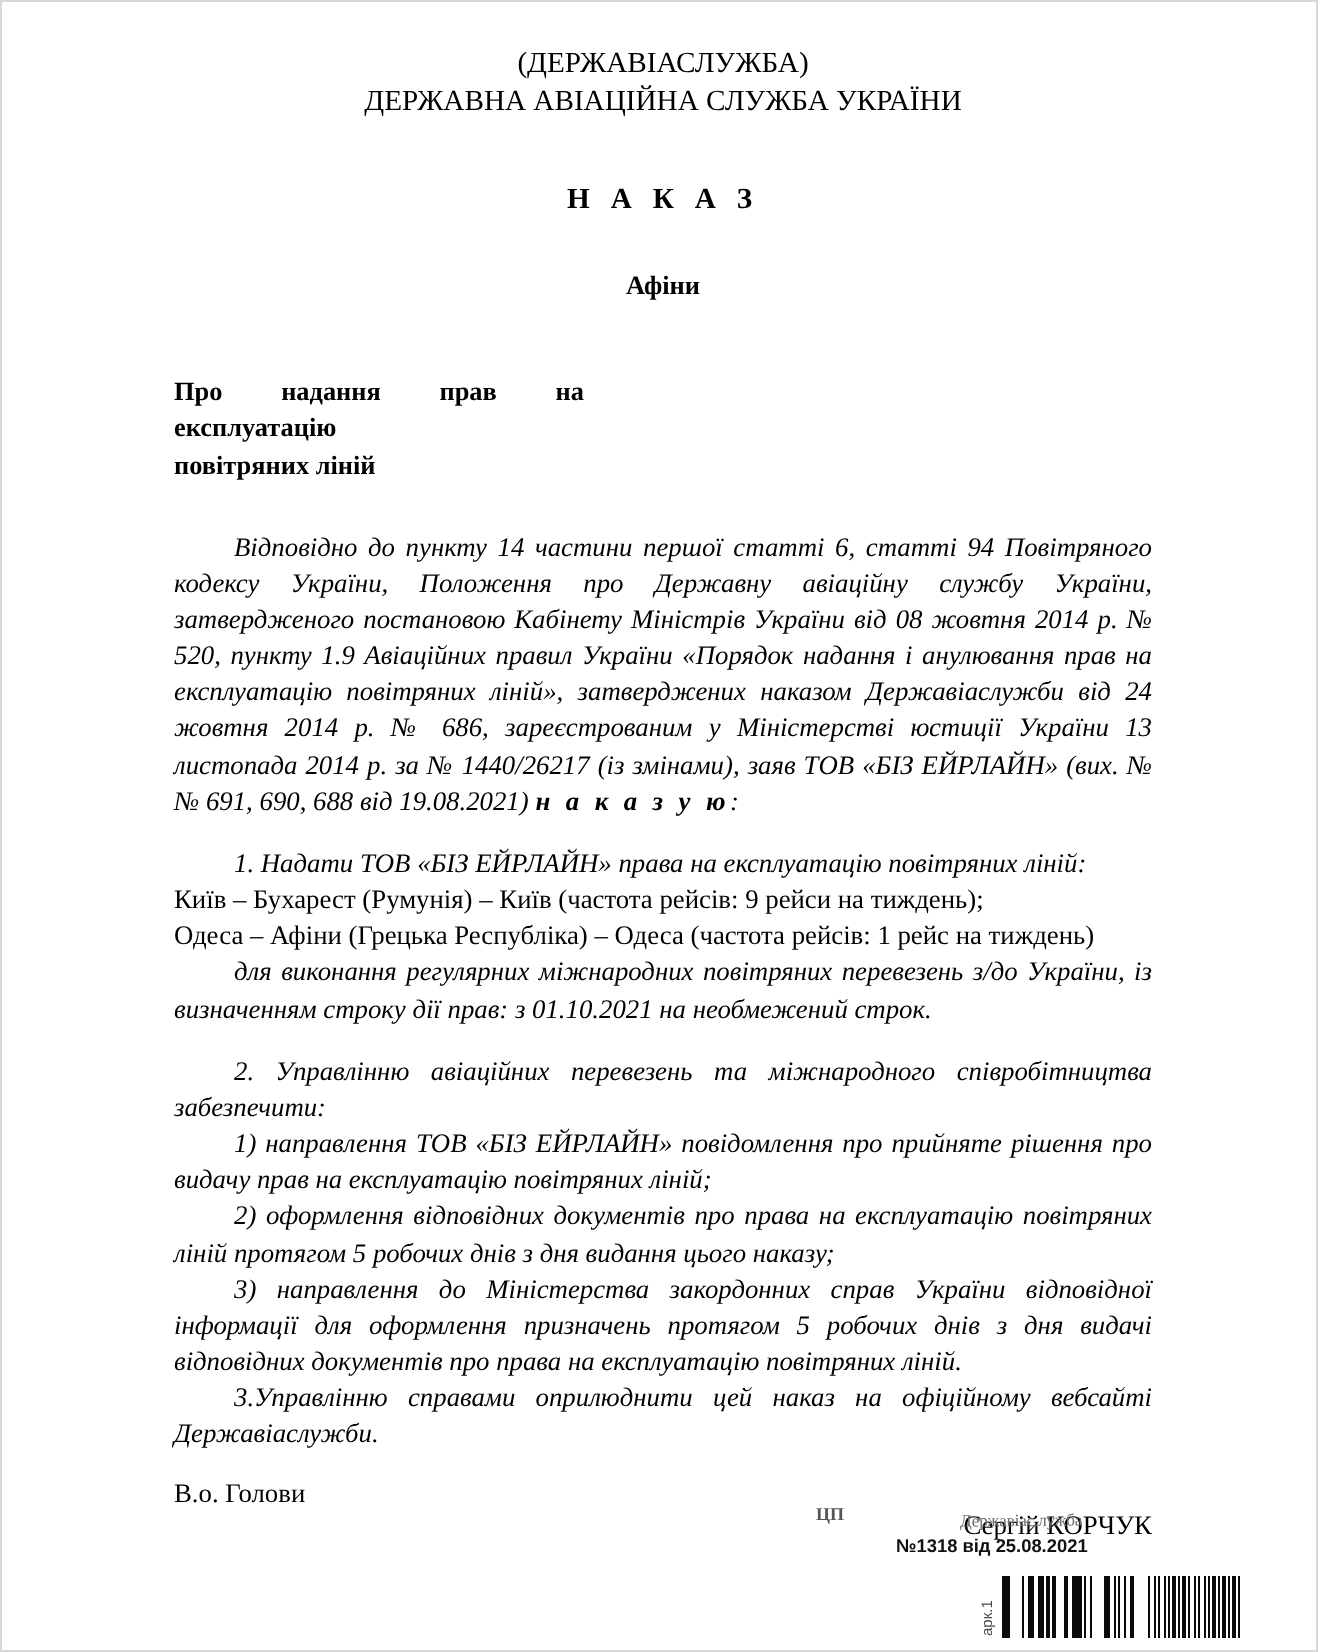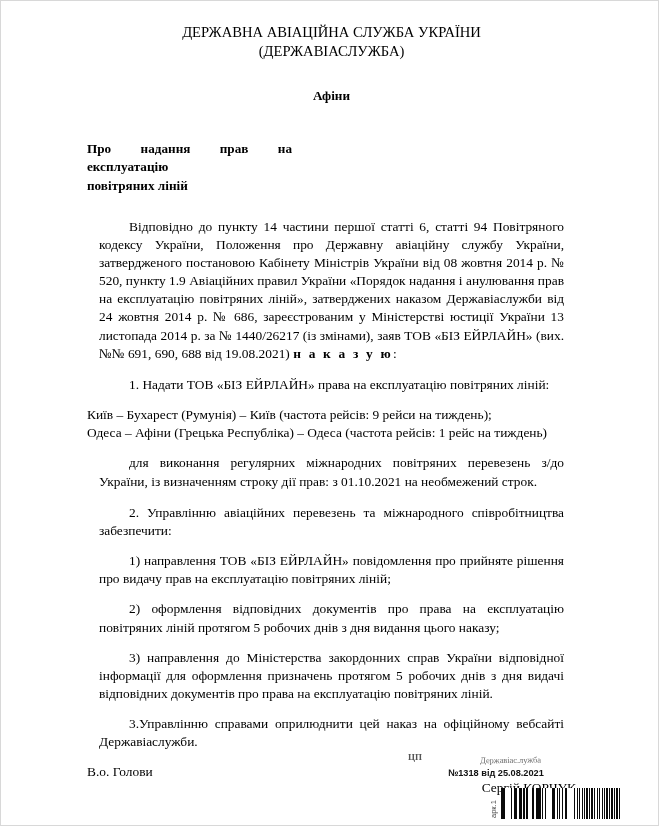--- a/index.html
+++ b/index.html
@@ -68,21 +68,22 @@
 
   
   .body {
     margin-top: 22px;
     font-size: 13.4px;
     line-height: 1.355;
   }
   .para {
     text-align: justify;
     text-indent: 30px;
-    margin: 12px;
+    margin: 0;
+    font-style: italic;
   }
   .para + .para { margin-top: 0; }
   .blk { margin-top: 13px; }
   .flat {
     text-align: left;
     text-indent: 0;
     margin: 0;
   }
   .flat-just {
     text-align: justify;
@@ -184,24 +185,25 @@
   }
   .barcode i.w { background: #ffffff; }
 </style>
 </head>
 <body>
 
 <div class="page">
   <div class="doc">
 
     <div class="org-header">
+      <span class="ln">(ДЕРЖАВІАСЛУЖБА)</span>
       <span class="ln">ДЕРЖАВНА АВІАЦІЙНА СЛУЖБА УКРАЇНИ</span>
-      <span class="ln">(ДЕРЖАВІАСЛУЖБА)</span>
     </div>
 
+    <div class="order-word">Н А К А З</div>
 
     <div class="city">Афіни</div>
 
     <div class="subject">
       <div class="j">Про надання прав на</div>
       <div>експлуатацію</div>
       <div>повітряних ліній</div>
     </div>
 
     <div class="body">

